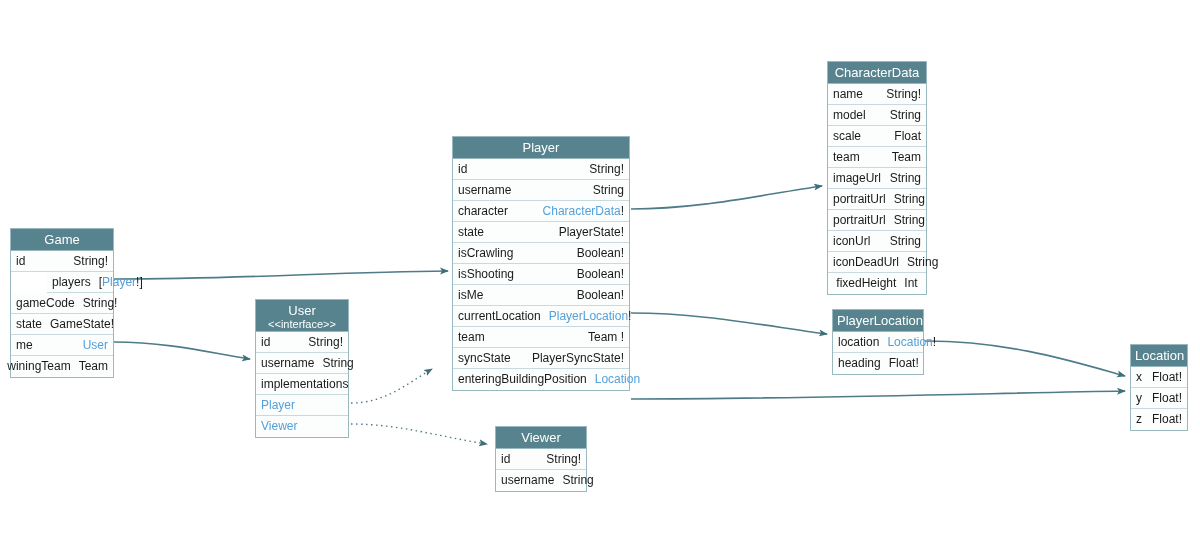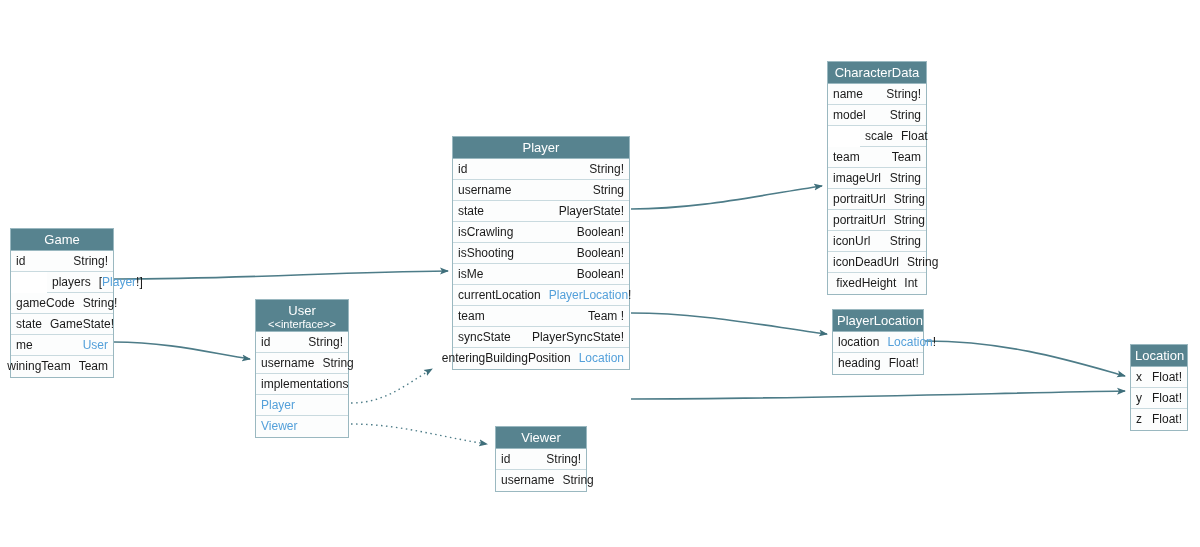--- a/index.html
+++ b/index.html
@@ -163,20 +163,24 @@
         <div class="node-header" style="height: 22px;"><span>Player</span></div>
         <div class="row" style="height: 21px;">
           <span class="fname">id</span>
           <span class="ftype">String!</span>
         </div>
         <div class="row" style="height: 21px;">
           <span class="fname">username</span>
           <span class="ftype">String</span>
         </div>
         <div class="row" style="height: 21px;">
+          <span class="fname">character</span>
+          <span class="ftype"><span class="bracket"></span><span class="type-ref">CharacterData</span><span class="bang">!</span><span class="bracket"></span><span class="bang"></span></span>
+        </div>
+        <div class="row" style="height: 21px;">
           <span class="fname">state</span>
           <span class="ftype">PlayerState!</span>
         </div>
         <div class="row" style="height: 21px;">
           <span class="fname">isCrawling</span>
           <span class="ftype">Boolean!</span>
         </div>
         <div class="row" style="height: 21px;">
           <span class="fname">isShooting</span>
           <span class="ftype">Boolean!</span>
@@ -190,21 +194,21 @@
           <span class="ftype"><span class="bracket"></span><span class="type-ref">PlayerLocation</span><span class="bang">!</span><span class="bracket"></span><span class="bang"></span></span>
         </div>
         <div class="row" style="height: 21px;">
           <span class="fname">team</span>
           <span class="ftype">Team !</span>
         </div>
         <div class="row" style="height: 21px;">
           <span class="fname">syncState</span>
           <span class="ftype">PlayerSyncState!</span>
         </div>
-        <div class="row" style="height: 21px; justify-content: flex-end;">
+        <div class="row" style="height: 21px;">
           <span class="fname">enteringBuildingPosition</span>
           <span class="ftype"><span class="bracket"></span><span class="type-ref">Location</span><span class="bang"></span><span class="bracket"></span><span class="bang"></span></span>
         </div>
       </div>
       <div class="node" style="left: 495px; top: 426px; width: 92px;">
         <div class="node-header" style="height: 22px;"><span>Viewer</span></div>
         <div class="row" style="height: 21px;">
           <span class="fname">id</span>
           <span class="ftype">String!</span>
         </div>
@@ -216,21 +220,21 @@
       <div class="node" style="left: 827px; top: 61px; width: 100px;">
         <div class="node-header" style="height: 22px;"><span>CharacterData</span></div>
         <div class="row" style="height: 21px;">
           <span class="fname">name</span>
           <span class="ftype">String!</span>
         </div>
         <div class="row" style="height: 21px;">
           <span class="fname">model</span>
           <span class="ftype">String</span>
         </div>
-        <div class="row" style="height: 21px; margin-left: 32px;">
+        <div class="row" style="height: 21px;">
           <span class="fname">scale</span>
           <span class="ftype">Float</span>
         </div>
         <div class="row" style="height: 21px;">
           <span class="fname">team</span>
           <span class="ftype">Team</span>
         </div>
         <div class="row" style="height: 21px;">
           <span class="fname">imageUrl</span>
           <span class="ftype">String</span>

